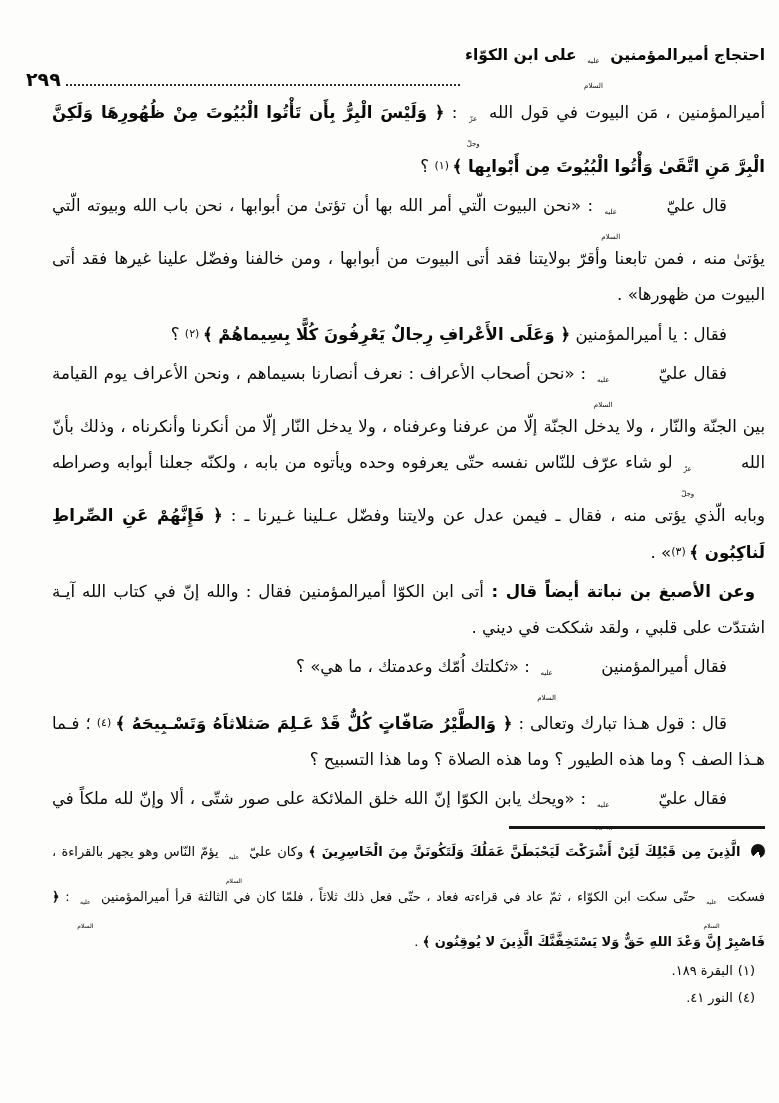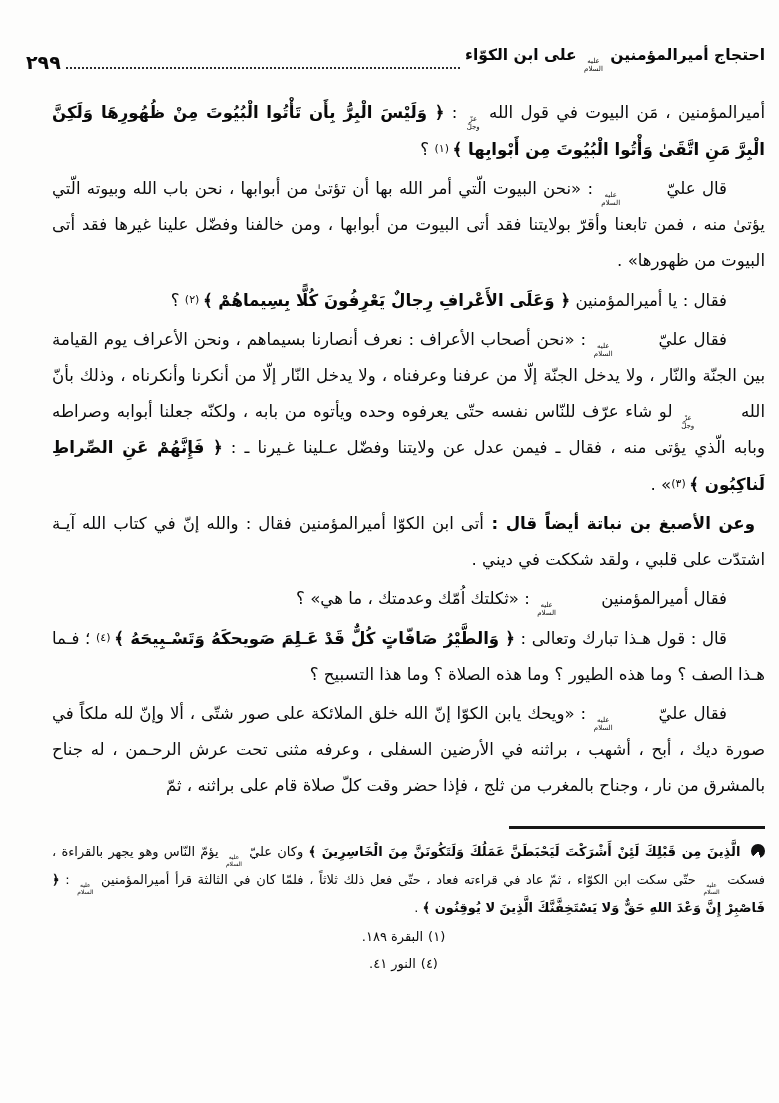--- a/index.html
+++ b/index.html
@@ -33,37 +33,37 @@
   .para.indent-sm{text-indent:10px;}
   .seg-q{font-weight:700;}
   .seg-b{font-weight:700;}
   .seg-fn{font-size:11px;vertical-align:3px;font-weight:400;}
   
   .hon{
     display:inline-flex;flex-direction:column;align-items:center;
     vertical-align:-3px;line-height:1;margin:0 2px;font-weight:400;
   }
   .hon .t{font-size:7px;line-height:7px;}
-  .hon .b{font-size:7px;line-height:7px;margin-top:1px;}
+  .hon .b{font-size:7px;line-height:7px;margin-top:18px;}
   
   .footnote-area{position:absolute;top:826px;right:14px;left:52px;}
   .fn-divider{
     width:256px;height:2.5px;background:#161616;
     margin:0 0 10px auto; 
   }
   .footnotes{font-size:13px;line-height:26.5px;text-align:justify;}
   .footnotes .hon .t,.footnotes .hon .b{font-size:6px;line-height:6px;}
   .cont-icon{
     display:inline-block;width:14px;height:14px;border-radius:50%;
     background:conic-gradient(from 220deg,#111 0 300deg,#fdfdfc 300deg 360deg);
     vertical-align:-2px;margin-left:5px;
   }
   .fn-refs{margin-top:1px;}
   .fn-ref{
-    text-align:center;padding-right:10px;
+    text-align:right;padding-right:10px;
     font-size:13px;line-height:26.5px;
   }
   .fn-ref .num{margin-left:5px;}
 </style>
 </head>
 <body>
 
 <div class="page">
 
   <div class="header">
@@ -94,21 +94,21 @@
           <span class="b">السلام</span>
         </span><span class="seg-n"> : «نحن أصحاب الأعراف : نعرف أنصارنا بسيماهم ، ونحن الأعراف يوم القيامة بين الجنّة والنّار ، ولا يدخل الجنّة إلّا من عرفنا وعرفناه ، ولا يدخل النّار إلّا من أنكرنا وأنكرناه ، وذلك بأنّ الله </span><span class="hon">
           <span class="t">عزّ</span>
           <span class="b">وجلّ</span>
         </span><span class="seg-n"> لو شاء عرّف للنّاس نفسه حتّى يعرفوه وحده ويأتوه من بابه ، ولكنّه جعلنا أبوابه وصراطه وبابه الّذي يؤتى منه ، فقال ـ فيمن عدل عن ولايتنا وفضّل عـلينا غـيرنا ـ : </span><span class="seg-q">﴿ فَإِنَّهُمْ عَنِ الصِّراطِ لَناكِبُون ﴾</span><span class="seg-fn"> (٣)</span><span class="seg-n">» .</span></p>
       <p class="para indent-sm"><span class="seg-b">وعن الأصبغ بن نباتة أيضاً قال : </span><span class="seg-n">أتى ابن الكوّا أميرالمؤمنين فقال : والله إنّ في كتاب الله آيـة اشتدّت على قلبي ، ولقد شككت في ديني .</span></p>
       <p class="para indent"><span class="seg-n">فقال أميرالمؤمنين </span><span class="hon">
           <span class="t">عليه</span>
           <span class="b">السلام</span>
         </span><span class="seg-n"> : «ثكلتك اُمّك وعدمتك ، ما هي» ؟</span></p>
-      <p class="para indent"><span class="seg-n">قال : قول هـذا تبارك وتعالى : </span><span class="seg-q">﴿ وَالطَّيْرُ صَافّاتٍ كُلٌّ قَدْ عَـلِمَ صَويحكَهُ وَتَسْـبِيحَهُ ﴾</span><span class="seg-fn"> (٤)</span><span class="seg-n"> ؛ فـما هـذا الصف ؟ وما هذه الطيور ؟ وما هذه الصلاة ؟ وما هذا التسبيح ؟</span></p>
+      <p class="para indent"><span class="seg-n">قال : قول هـذا تبارك وتعالى : </span><span class="seg-q">﴿ وَالطَّيْرُ صَافّاتٍ كُلٌّ قَدْ عَـلِمَ صَثلاثاَهُ وَتَسْـبِيحَهُ ﴾</span><span class="seg-fn"> (٤)</span><span class="seg-n"> ؛ فـما هـذا الصف ؟ وما هذه الطيور ؟ وما هذه الصلاة ؟ وما هذا التسبيح ؟</span></p>
       <p class="para indent"><span class="seg-n">فقال عليّ </span><span class="hon">
           <span class="t">عليه</span>
           <span class="b">السلام</span>
         </span><span class="seg-n"> : «ويحك يابن الكوّا إنّ الله خلق الملائكة على صور شتّى ، ألا وإنّ لله ملكاً في صورة ديك ، أبح ، أشهب ، براثنه في الأرضين السفلى ، وعرفه مثنى تحت عرش الرحـمن ، له جناح بالمشرق من نار ، وجناح بالمغرب من ثلج ، فإذا حضر وقت كلّ صلاة قام على براثنه ، ثمّ</span></p>
     </div>
 
   <div class="footnote-area">
     <div class="fn-divider"></div>
     <div class="footnotes" id="fn-cont">
         <p class="para"><span class="cont-icon"></span><span class="seg-q"> الَّذِينَ مِن قَبْلِكَ لَئِنْ أَشْرَكْتَ لَيَحْبَطَنَّ عَمَلُكَ وَلَتَكُونَنَّ مِنَ الْخَاسِرِينَ ﴾</span><span class="seg-n"> وكان عليّ </span><span class="hon">

